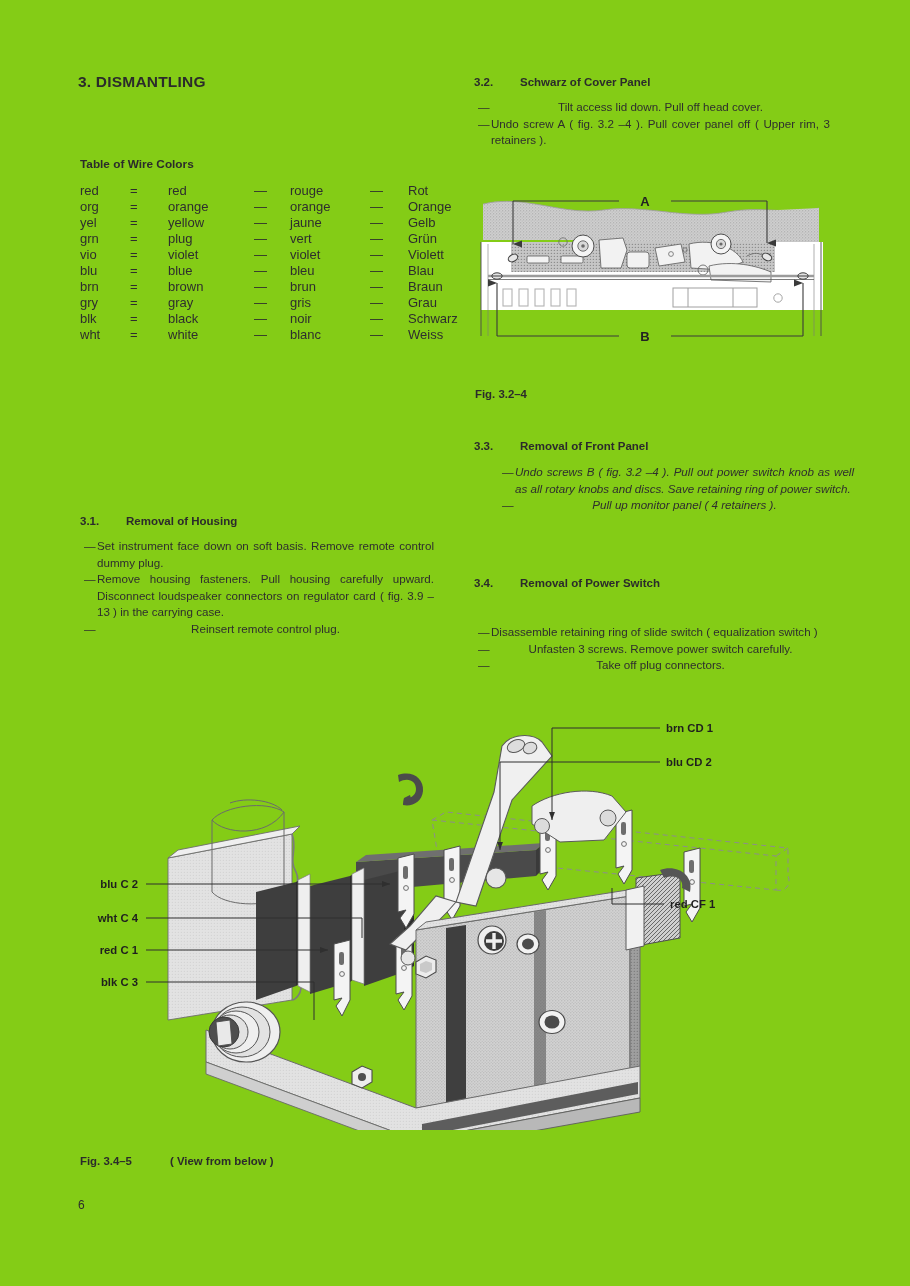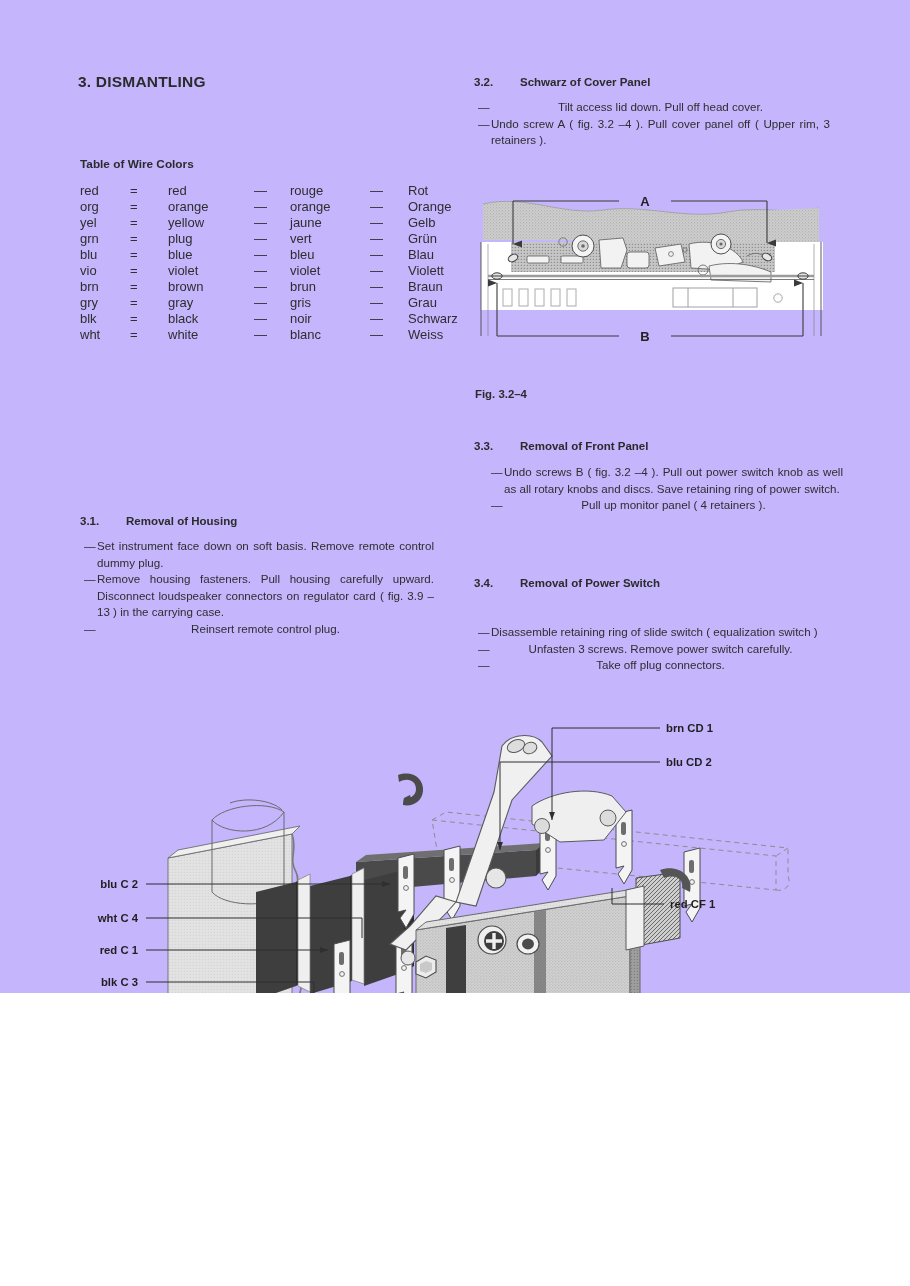--- a/index.html
+++ b/index.html
@@ -7,22 +7,22 @@
     padding: 0;
     background: #ffffff;
   }
   body {
     font-family: "Liberation Sans", sans-serif;
     color: #222222;
   }
   #page {
     position: relative;
     width: 910px;
-    height: 993px;
-    background: #c4b5fd;
+    height: 1286px;
+    background: #84cc16;
     overflow: hidden;
   }
 
   
   .chapter-title {
     position: absolute;
     left: 78px;
     top: 73px;
     font-size: 15.5px;
     font-weight: bold;
@@ -159,36 +159,36 @@
         <tr>
           <td class="c-abbr">grn</td>
           <td class="c-eq">=</td>
           <td class="c-en">plug</td>
           <td class="c-dash">—</td>
           <td class="c-fr">vert</td>
           <td class="c-dash2">—</td>
           <td class="c-de">Grün</td>
         </tr>
         <tr>
+          <td class="c-abbr">vio</td>
+          <td class="c-eq">=</td>
+          <td class="c-en">violet</td>
+          <td class="c-dash">—</td>
+          <td class="c-fr">violet</td>
+          <td class="c-dash2">—</td>
+          <td class="c-de">Violett</td>
+        </tr>
+        <tr>
           <td class="c-abbr">blu</td>
           <td class="c-eq">=</td>
           <td class="c-en">blue</td>
           <td class="c-dash">—</td>
           <td class="c-fr">bleu</td>
           <td class="c-dash2">—</td>
           <td class="c-de">Blau</td>
-        </tr>
-        <tr>
-          <td class="c-abbr">vio</td>
-          <td class="c-eq">=</td>
-          <td class="c-en">violet</td>
-          <td class="c-dash">—</td>
-          <td class="c-fr">violet</td>
-          <td class="c-dash2">—</td>
-          <td class="c-de">Violett</td>
         </tr>
         <tr>
           <td class="c-abbr">brn</td>
           <td class="c-eq">=</td>
           <td class="c-en">brown</td>
           <td class="c-dash">—</td>
           <td class="c-fr">brun</td>
           <td class="c-dash2">—</td>
           <td class="c-de">Braun</td>
         </tr>
@@ -337,21 +337,21 @@
       <line x1="22" y1="150" x2="22" y2="97" stroke="#3a3a3a" stroke-width="1.1" marker-end="url(#arrUp)"></line>
       <line x1="328" y1="150" x2="328" y2="97" stroke="#3a3a3a" stroke-width="1.1" marker-end="url(#arrUp)"></line>
       <text x="170" y="155" text-anchor="middle" font-family="Liberation Sans, sans-serif" font-size="13" font-weight="bold" fill="#232323">B</text>
     </svg>
   </div>
   <div class="fig-caption" style="left:475px; top:388px;">Fig. 3.2–4</div>
 
   <div class="sec-head" style="left:474px; top:440px;">
     <span class="num">3.3.</span><span>Removal of Front Panel</span>
   </div>
-  <div class="body-list" style="left:491px; top:464px; width:352px;">
+  <div class="body-list" style="left:502px; top:464px; width:352px;font-style:italic;">
     <div class="li">Undo screws B ( fig. 3.2 –4 ). Pull out power switch knob as well as all rotary knobs and discs. Save retaining ring of power switch.</div>
     <div class="li nj">Pull up monitor panel  ( 4 retainers ).</div>
   </div>
 
   <div class="sec-head" style="left:474px; top:577px;">
     <span class="num">3.4.</span><span>Removal of Power Switch</span>
   </div>
   <div class="body-list" style="left:478px; top:601px; width:352px;margin-top:23px;">
     <div class="li">Disassemble retaining ring of slide switch ( equalization switch )</div>
     <div class="li nj">Unfasten 3 screws. Remove power switch carefully.</div>

